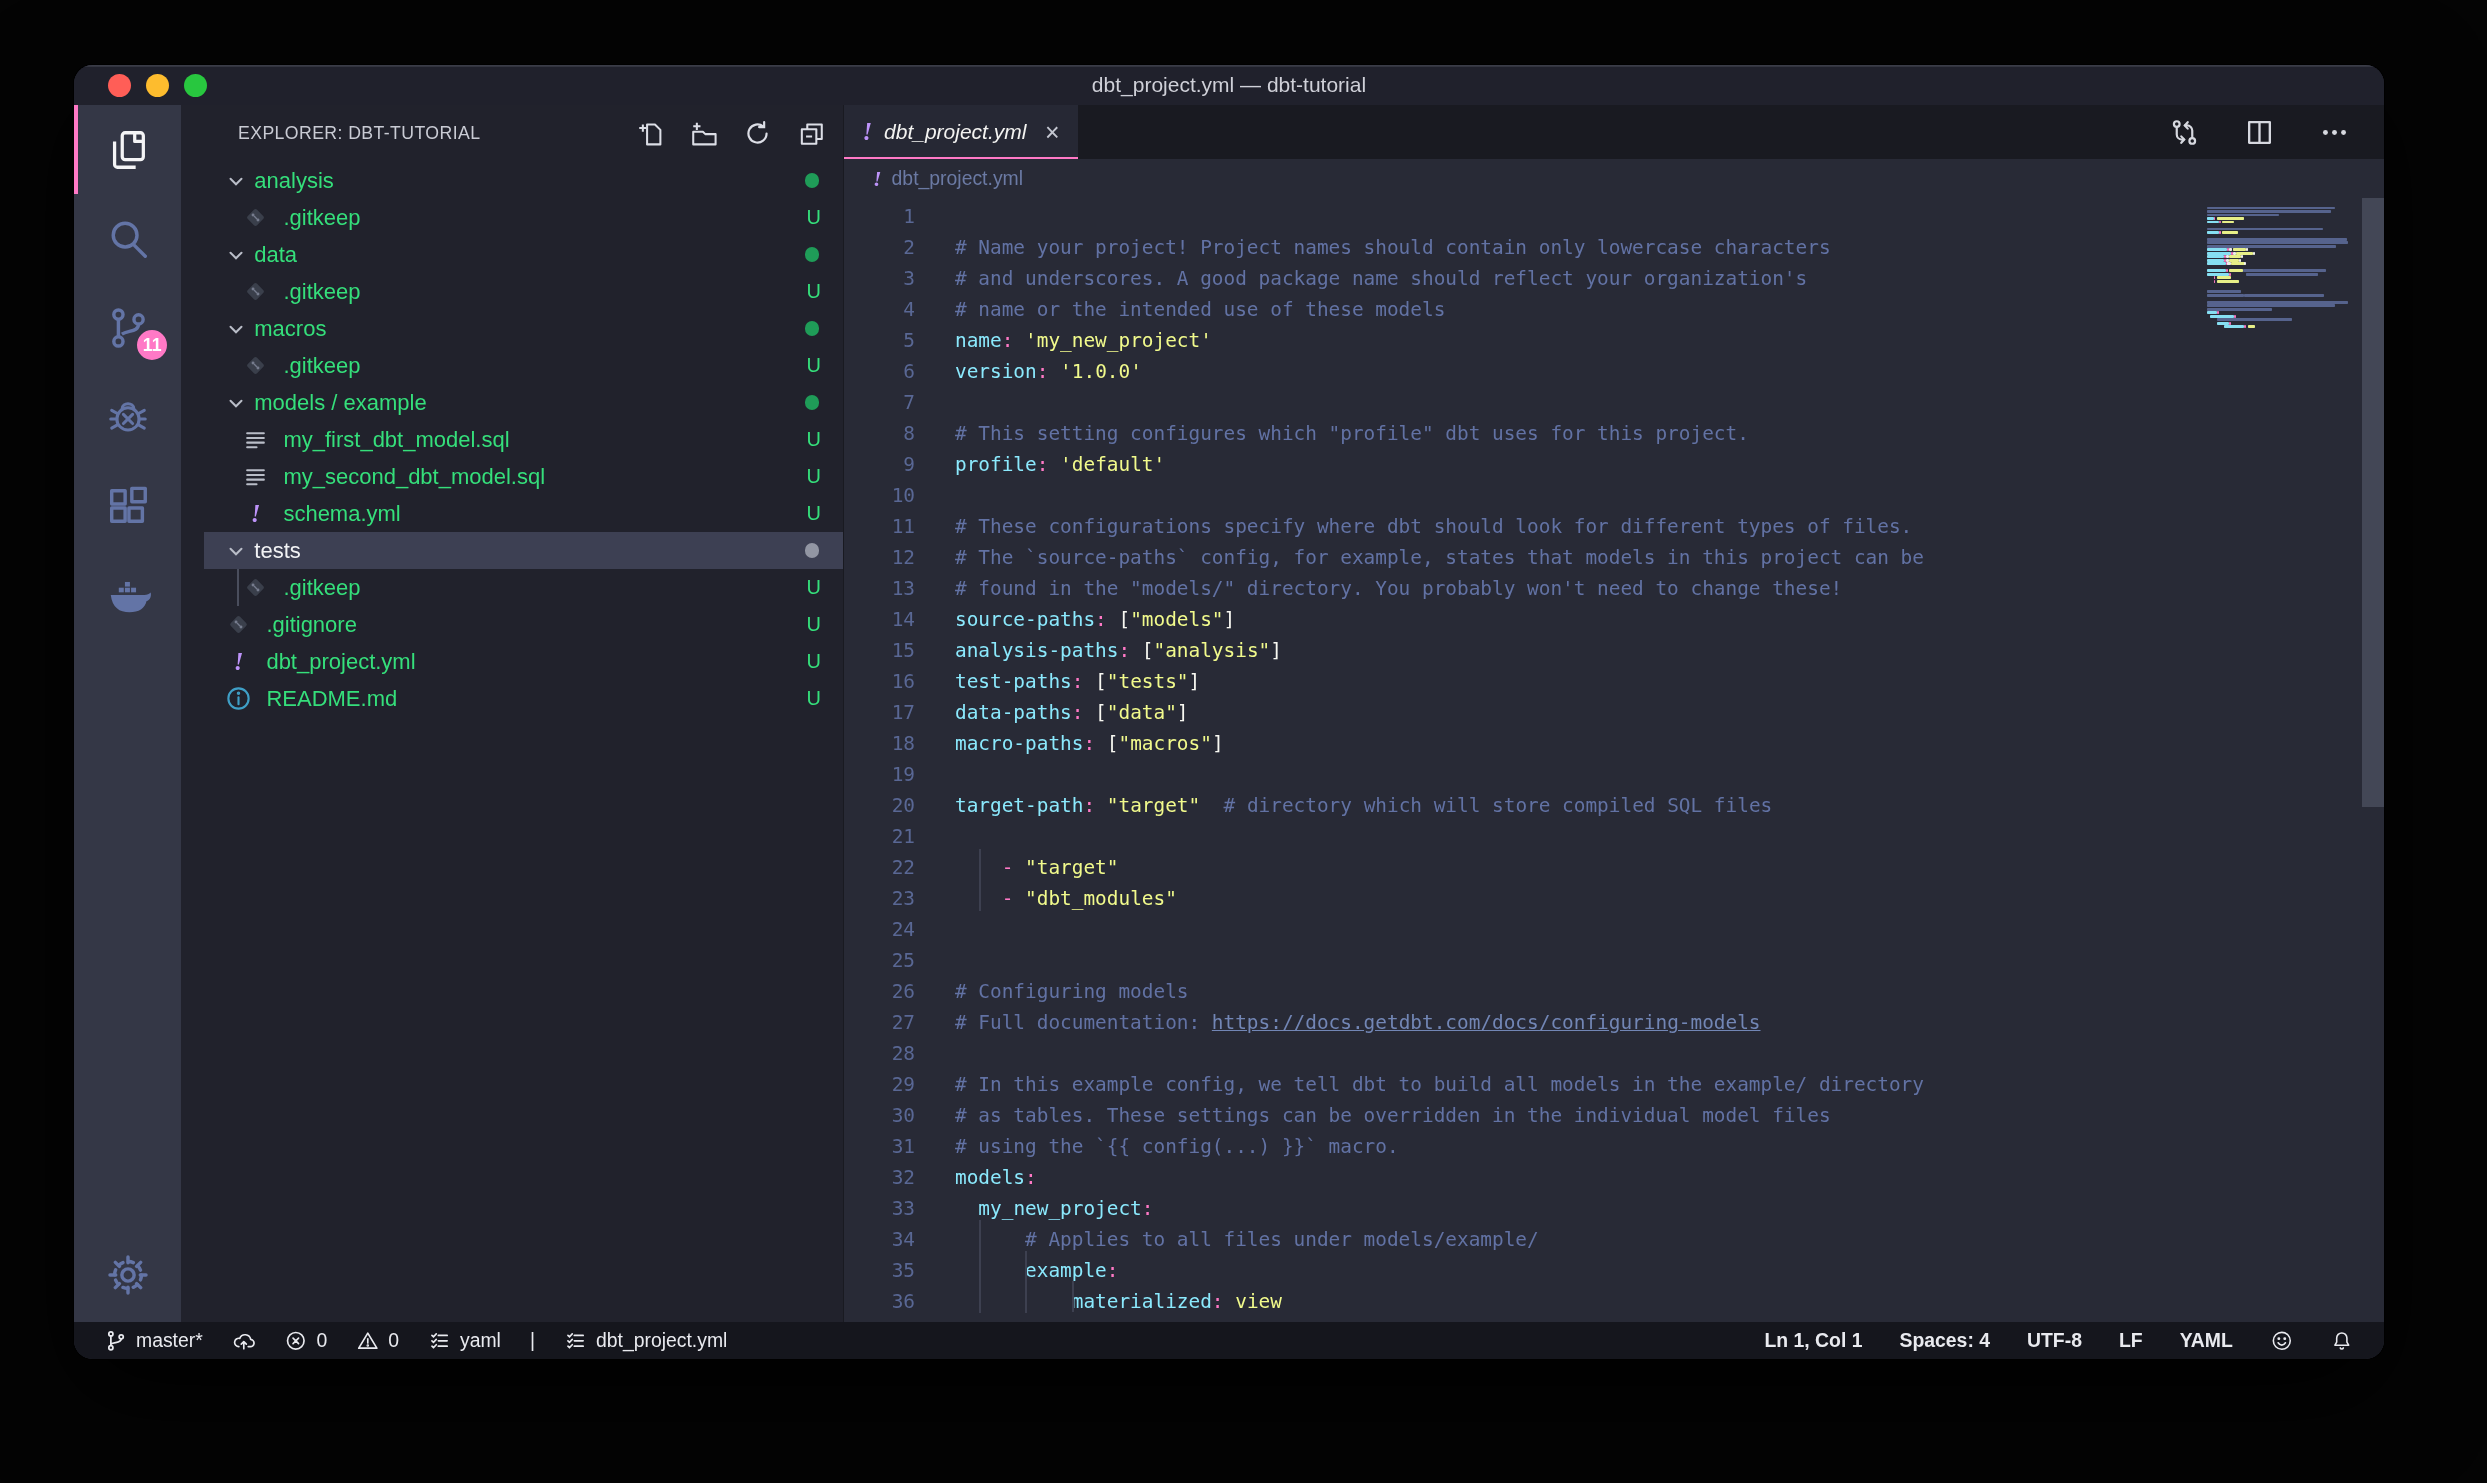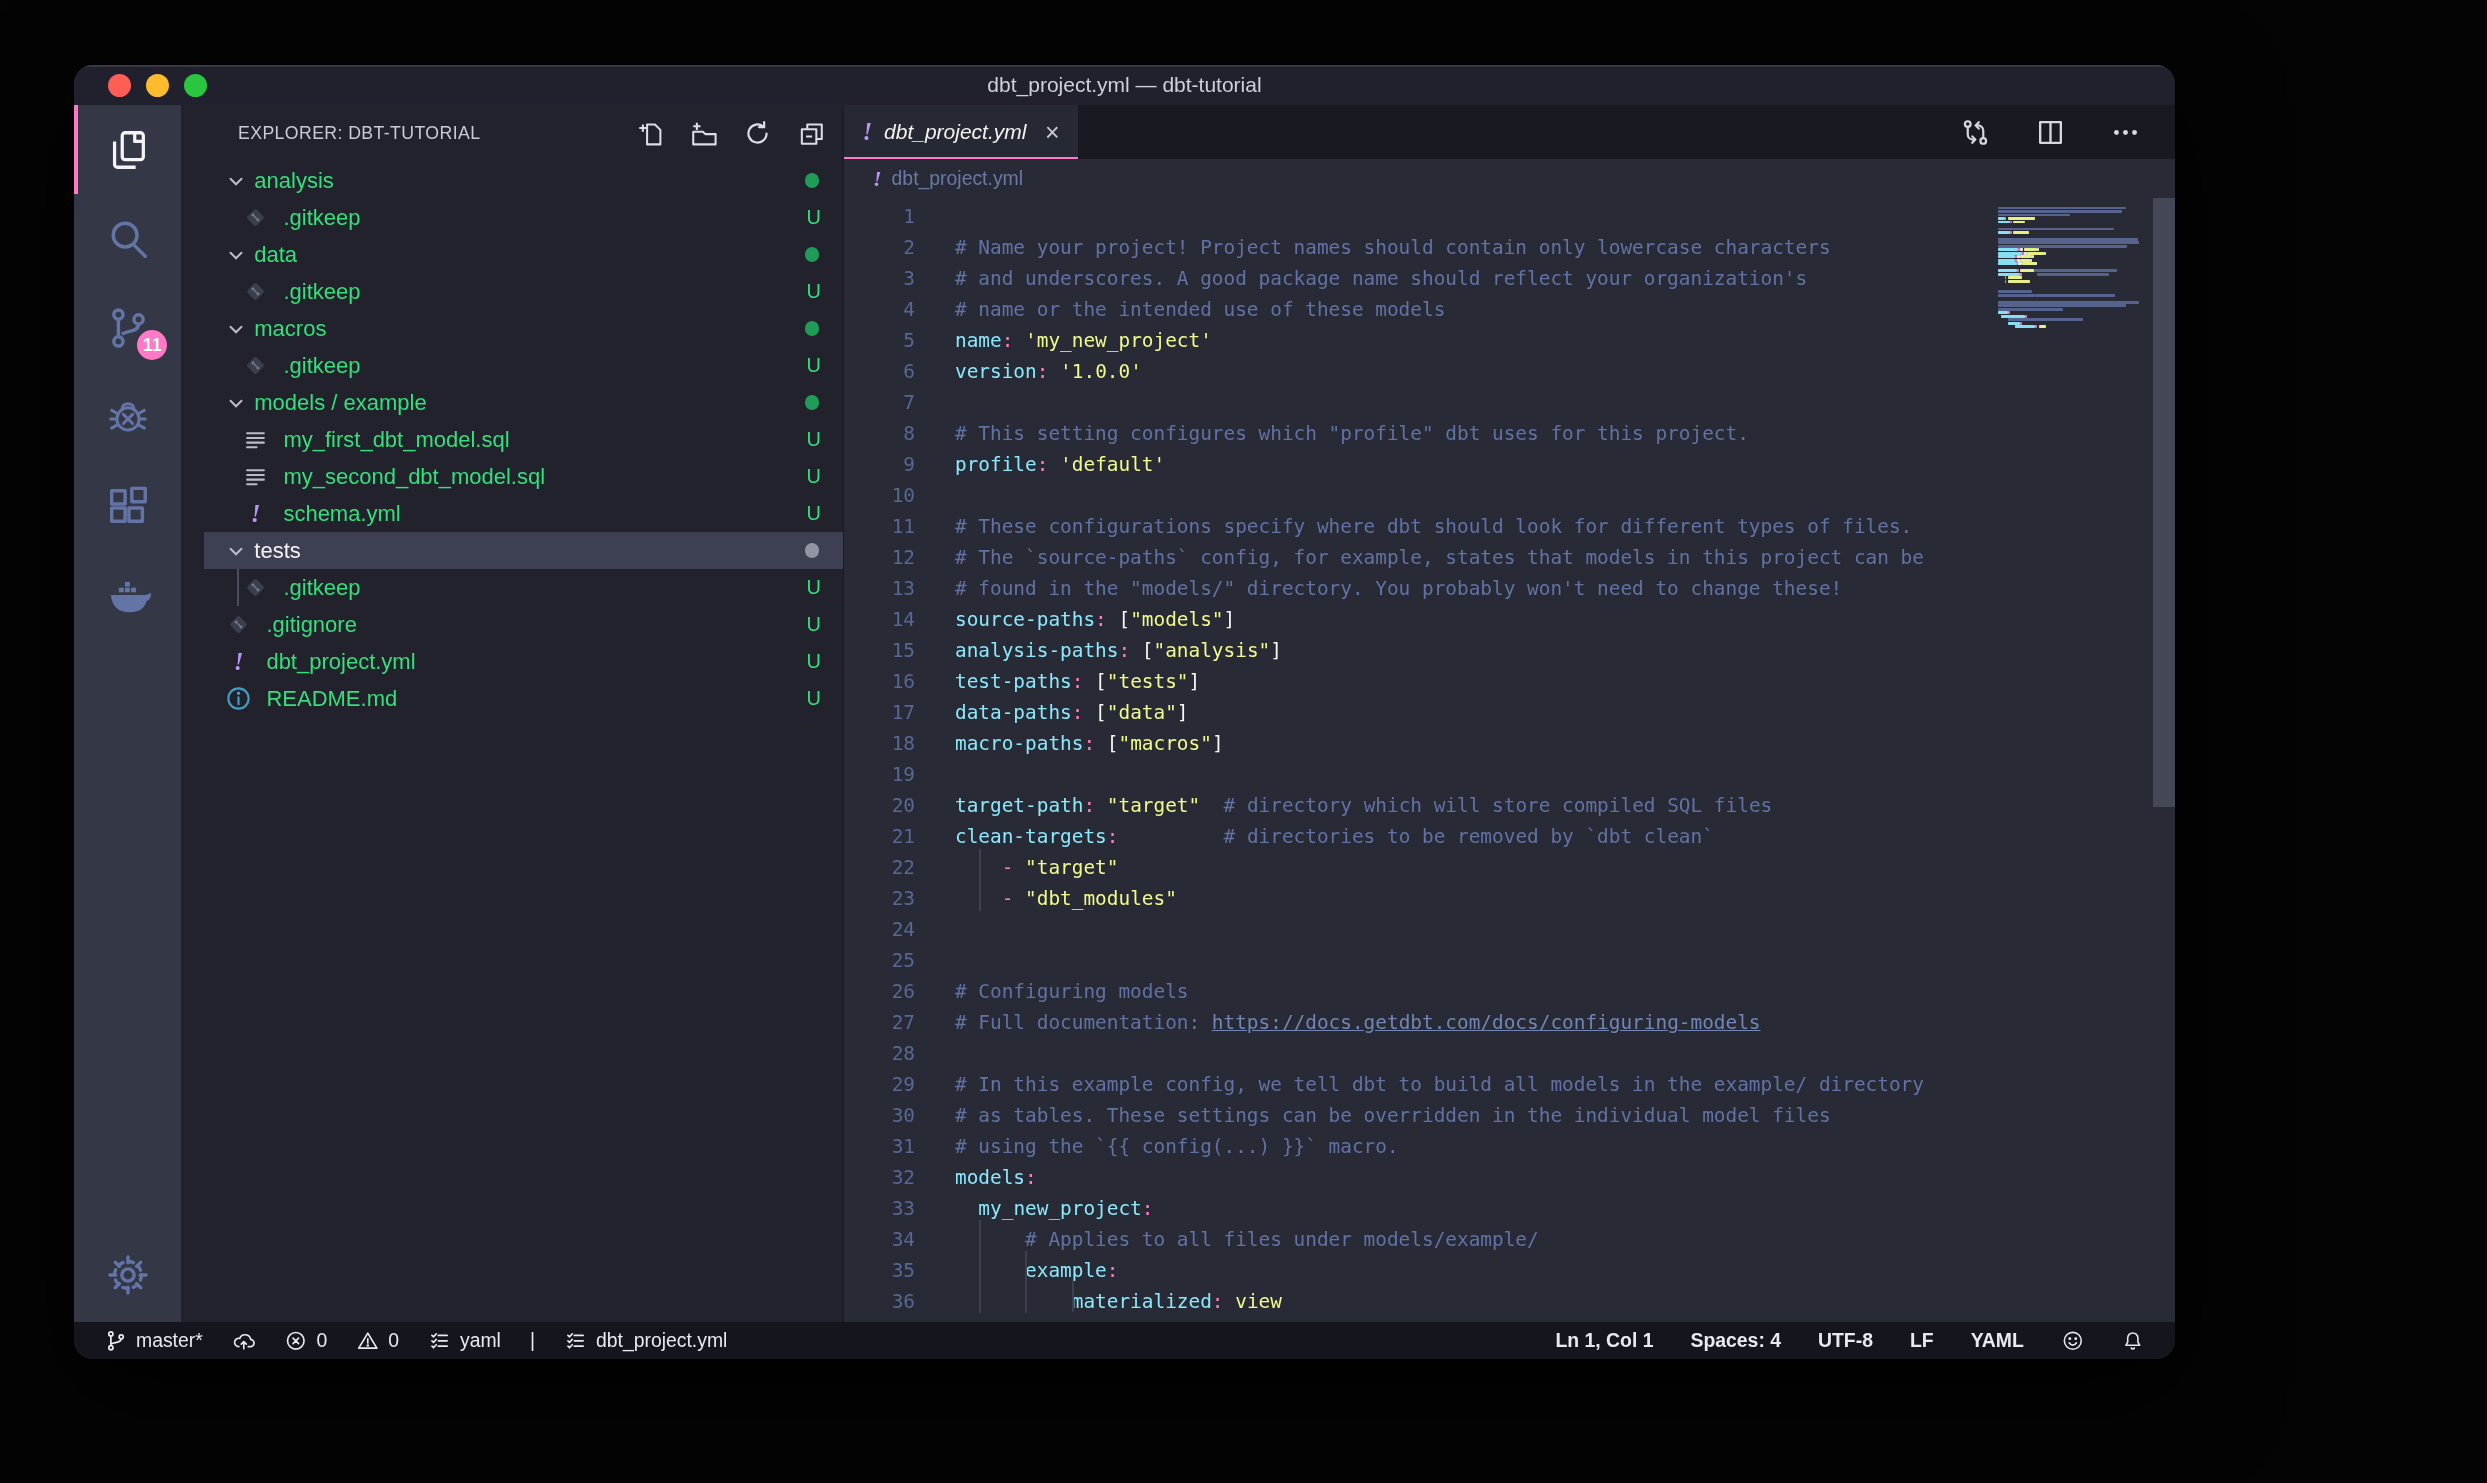--- a/index.html
+++ b/index.html
@@ -2,21 +2,21 @@
 <html style="font-size:13.5px"><head>
 <meta charset="utf-8">
 <style>
   html,body{margin:0;padding:0;background:#040404;width:2487px;height:1484px;overflow:hidden;
     font-family:"Liberation Sans",sans-serif;-webkit-font-smoothing:antialiased;}
   :root{
     --editor-bg:#282a36; --sidebar-bg:#21222c; --activity-bg:#343746; --strip-bg:#191a21;
     --status-bg:#15161d; --pink:#ff79c6; --purple:#bd93f9; --cyan:#8be9fd; --yellow:#f1fa8c;
     --comment:#6272a4; --fg:#f8f8f2; --green:#35df7b; --dot-green:#1f9c58;
   }
-  .window{position:absolute;left:74px;top:65px;width:2101px;height:1294px;border-radius:18.5px;
+  .window{position:absolute;left:74px;top:65px;width:2310px;height:1294px;border-radius:18.5px;
     overflow:hidden;background:var(--editor-bg);display:flex;flex-direction:column;
     box-shadow:0 34px 101px rgba(0,0,0,.9), 0 0 0 0.8px #000;}
   
   .titlebar{height:40px;flex:0 0 40px;background:#20212c;position:relative;display:flex;
     align-items:center;justify-content:center;box-shadow:inset 0 1.7px 0 #3a3c47;}
   .traffic{position:absolute;left:34px;top:0;height:100%;display:flex;align-items:center;gap:15px;}
   .tl{width:23px;height:23px;border-radius:50%;}
   .tl.red{background:#ff5e57}.tl.yellow{background:#fdbc2e}.tl.green{background:#28c73f}
   .win-title{color:#cfd0d8;font-size:21px;}
   
@@ -382,21 +382,21 @@
             <div class="code-line"><span class="ln">11</span><span class="lc"><span class="tk-c"># These configurations specify where dbt should look for different types of files.</span></span></div>
             <div class="code-line"><span class="ln">12</span><span class="lc"><span class="tk-c"># The `source-paths` config, for example, states that models in this project can be</span></span></div>
             <div class="code-line"><span class="ln">13</span><span class="lc"><span class="tk-c"># found in the "models/" directory. You probably won't need to change these!</span></span></div>
             <div class="code-line"><span class="ln">14</span><span class="lc"><span class="tk-k">source-paths</span><span class="tk-p">:</span><span class="tk-w"> [</span><span class="tk-s">"models"</span><span class="tk-w">]</span></span></div>
             <div class="code-line"><span class="ln">15</span><span class="lc"><span class="tk-k">analysis-paths</span><span class="tk-p">:</span><span class="tk-w"> [</span><span class="tk-s">"analysis"</span><span class="tk-w">]</span></span></div>
             <div class="code-line"><span class="ln">16</span><span class="lc"><span class="tk-k">test-paths</span><span class="tk-p">:</span><span class="tk-w"> [</span><span class="tk-s">"tests"</span><span class="tk-w">]</span></span></div>
             <div class="code-line"><span class="ln">17</span><span class="lc"><span class="tk-k">data-paths</span><span class="tk-p">:</span><span class="tk-w"> [</span><span class="tk-s">"data"</span><span class="tk-w">]</span></span></div>
             <div class="code-line"><span class="ln">18</span><span class="lc"><span class="tk-k">macro-paths</span><span class="tk-p">:</span><span class="tk-w"> [</span><span class="tk-s">"macros"</span><span class="tk-w">]</span></span></div>
             <div class="code-line"><span class="ln">19</span><span class="lc"></span></div>
             <div class="code-line"><span class="ln">20</span><span class="lc"><span class="tk-k">target-path</span><span class="tk-p">:</span><span class="tk-w"> </span><span class="tk-s">"target"</span><span class="tk-c">  # directory which will store compiled SQL files</span></span></div>
-            <div class="code-line"><span class="ln">21</span><span class="lc"><span class="tk-k">clean-targets</span><span class="tk-p">:</span><span class="tk-w">         </span><span class="tk-c"># directories to be removed by `dbt clean`</span></span></div>
+            <div class="code-line"><span class="ln">21</span></div>
             <div class="code-line"><span class="ln">22</span><span class="lc"><span class="tk-w">    </span><span class="tk-p">-</span><span class="tk-w"> </span><span class="tk-s">"target"</span></span></div>
             <div class="code-line"><span class="ln">23</span><span class="lc"><span class="tk-w">    </span><span class="tk-p">-</span><span class="tk-w"> </span><span class="tk-s">"dbt_modules"</span></span></div>
             <div class="code-line"><span class="ln">24</span><span class="lc"></span></div>
             <div class="code-line"><span class="ln">25</span><span class="lc"></span></div>
             <div class="code-line"><span class="ln">26</span><span class="lc"><span class="tk-c"># Configuring models</span></span></div>
             <div class="code-line"><span class="ln">27</span><span class="lc"><span class="tk-c"># Full documentation: </span><span class="tk-l">https://docs.getdbt.com/docs/configuring-models</span></span></div>
             <div class="code-line"><span class="ln">28</span><span class="lc"></span></div>
             <div class="code-line"><span class="ln">29</span><span class="lc"><span class="tk-c"># In this example config, we tell dbt to build all models in the example/ directory</span></span></div>
             <div class="code-line"><span class="ln">30</span><span class="lc"><span class="tk-c"># as tables. These settings can be overridden in the individual model files</span></span></div>
             <div class="code-line"><span class="ln">31</span><span class="lc"><span class="tk-c"># using the `{{ config(...) }}` macro.</span></span></div>

